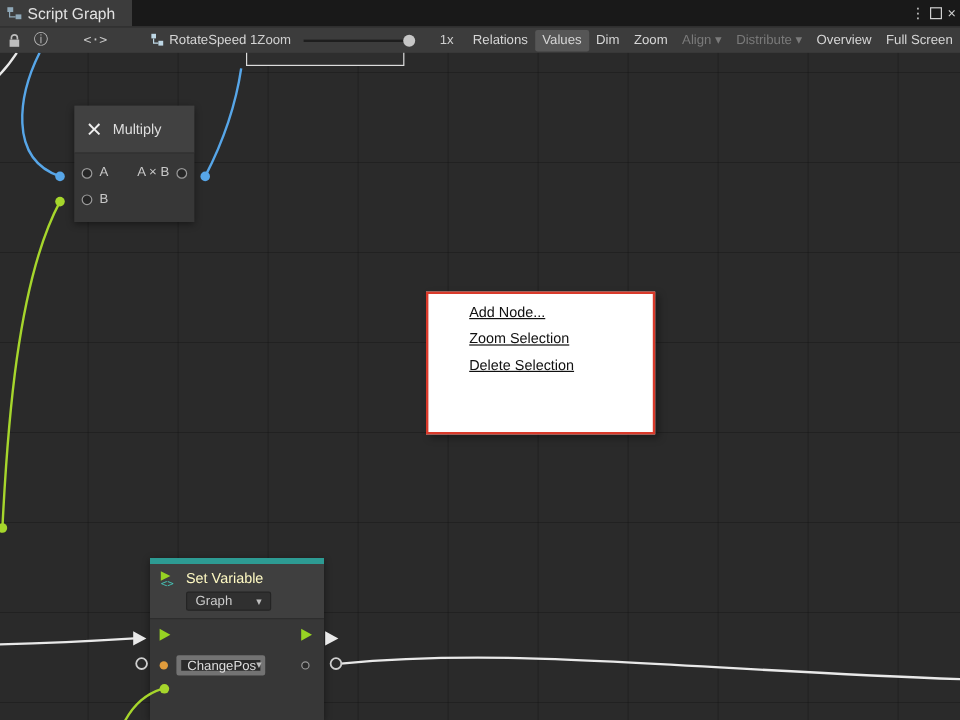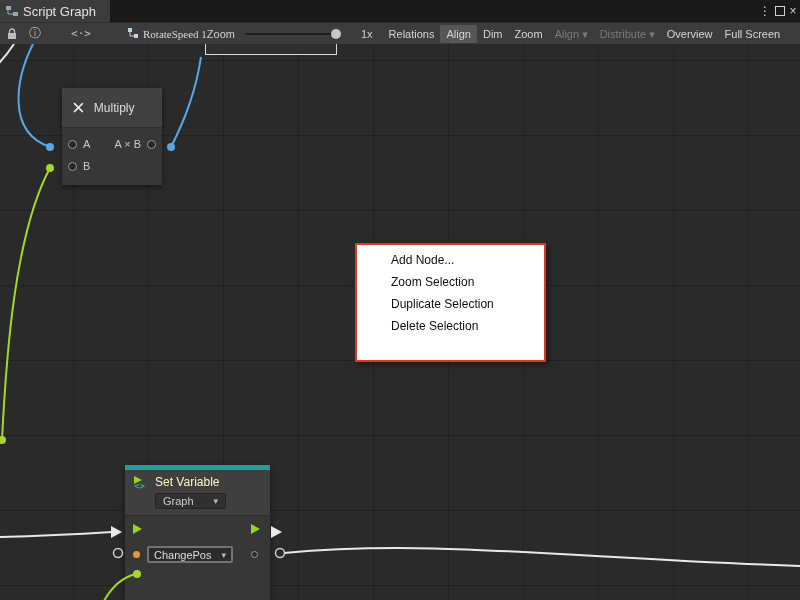--- a/index.html
+++ b/index.html
@@ -24,21 +24,21 @@
   #maxbtn .sq{width:8px;height:8px;border:1px solid #cfcfcf;}
   #closebtn{right:0;width:14px;font-size:12px;}
 
   
   #toolbar{position:absolute;left:0;top:22px;width:800px;height:22px;background:#3c3c3c;z-index:10;
            display:flex;align-items:center;white-space:nowrap;overflow:hidden;border-top:1px solid #2f2f2f;box-sizing:border-box;}
   .tb-icon{display:inline-flex;align-items:center;justify-content:center;height:22px;color:#bdbdbd;cursor:pointer;}
   #lock{width:24px;}
   #info{width:22px;font-size:12px;}
   #codeicon{width:34px;margin-left:18px;color:#c8c8c8;font-family:"DejaVu Sans Mono",monospace;font-size:11px;}
-  #graphref{display:flex;align-items:flex-start;gap:4px;margin-left:30px;cursor:pointer;font-family:Liberation Serif, serif;}
+  #graphref{display:flex;align-items:flex-start;gap:4px;margin-left:30px;cursor:pointer;}
   #zoomlbl{color:#cfcfcf;}
   #zoomtrack{position:relative;width:92px;height:2px;background:#1e1e1e;margin-left:10px;cursor:pointer;}
   #zoomhandle{position:absolute;right:-4px;top:-4px;width:10px;height:10px;border-radius:50%;background:#c6c6c6;}
   #zoomval{margin-left:24px;color:#cfcfcf;}
   #tbbtns{display:flex;align-items:center;margin-left:10px;height:22px;}
   .tbbtn{padding:0 6px;line-height:22px;color:#d6d6d6;cursor:pointer;}
   .tbbtn.active{background:#565656;border-radius:2px;line-height:18px;margin:2px 0;}
   .tbbtn.disabled{color:#7a7a7a;cursor:default;}
 
   
@@ -58,30 +58,30 @@
   #setvar{left:125px;top:465px;width:145px;height:135px;}
   #setvar .accent{height:5px;background:#2d9b93;}
   #setvar .hdr{background:#3f3f3f;padding:4px 8px 6px 8px;border-bottom:1px solid #2d2d2d;}
   #setvar .hline{display:flex;align-items:center;gap:6px;}
   #setvar .hdr .title{font-size:12px;color:#fef9c3;}
   #setvar .scopebtn{display:inline-flex;align-items:center;gap:20px;background:#303030;border:1px solid #242424;border-radius:2px;
      padding:1px 7px;margin:3px 0 0 22px;color:#cccccc;cursor:pointer;}
   #setvar .body{position:relative;background:#373737;height:84px;}
   .flowarrow{position:absolute;width:0;height:0;border-top:5.5px solid transparent;border-bottom:5.5px solid transparent;border-left:9px solid #97d323;}
   #sv-orange{position:absolute;left:8px;top:35px;width:7px;height:7px;border-radius:50%;background:#e09c3c;}
-  #sv-dd{position:absolute;left:22px;top:30px;width:86px;height:17px;background:#2b2b2b;border:2px solid #737373;border-radius:2px;
+  #sv-dd{position:absolute;left:22px;top:30px;width:74px;height:17px;background:#2b2b2b;border:4px solid #737373;border-radius:2px;
          display:flex;align-items:center;justify-content:space-between;padding:0 5px;box-sizing:border-box;color:#dddddd;cursor:pointer;}
   #sv-rdot{position:absolute;left:126px;top:35px;width:7px;height:7px;border-radius:50%;background:#2b2b2b;border:1px solid #9a9a9a;box-sizing:border-box;}
   .caret{font-size:9px;color:#bdbdbd;}
 
   
   #ctxmenu{position:absolute;left:355px;top:243px;width:191px;height:119px;background:#ffffff;
            border:2px solid #d93a2b;z-index:6;box-sizing:border-box;padding-top:4px;
            box-shadow:3px 3px 6px rgba(0,0,0,.35);}
-  .ctxitem{height:22px;display:flex;align-items:center;padding-left:34px;color:#101010;font-size:12px;cursor:pointer;}
+  .ctxitem{height:22px;display:flex;align-items:center;padding-left:34px;color:#101010;font-size:12px;cursor:pointer;text-decoration:underline;}
 </style>
 </head>
 <body>
 
 <div id="app">
 
   <div id="canvas"></div>
 
   <div id="topvaluebox"></div>
 
@@ -156,21 +156,20 @@
         <span class="caret">▾</span>
       </span>
       <span id="sv-rdot"></span>
 
     </div>
   </div>
 
   <div id="ctxmenu">
     <div class="ctxitem">Add Node...</div>
     <div class="ctxitem">Zoom Selection</div>
-    <div class="ctxitem">Duplicate Selection</div>
     <div class="ctxitem">Delete Selection</div>
   </div>
 
   <div id="topbar">
     <div id="tab">
       <svg width="12" height="12">
         <rect x="0" y="1" width="5" height="4" fill="#8fa8b8"></rect>
         <rect x="7" y="7" width="5" height="4" fill="#8fa8b8"></rect>
         <path d="M2,5 L2,9 L7,9" stroke="#8fa8b8" fill="none"></path>
       </svg>
@@ -200,21 +199,21 @@
       </svg>
       <span>RotateSpeed 1</span>
     </span>
     <span id="zoomlbl">Zoom</span>
     <span id="zoomtrack">
       <span id="zoomhandle"></span>
     </span>
     <span id="zoomval">1x</span>
     <span id="tbbtns">
       <span class="tbbtn">Relations</span>
-      <span class="tbbtn active">Align</span>
+      <span class="tbbtn active">Values</span>
       <span class="tbbtn">Dim</span>
       <span class="tbbtn">Zoom</span>
       <span class="tbbtn disabled">Align ▾</span>
       <span class="tbbtn disabled">Distribute ▾</span>
       <span class="tbbtn">Overview</span>
       <span class="tbbtn">Full Screen</span>
     </span>
   </div>
 
 </div>

